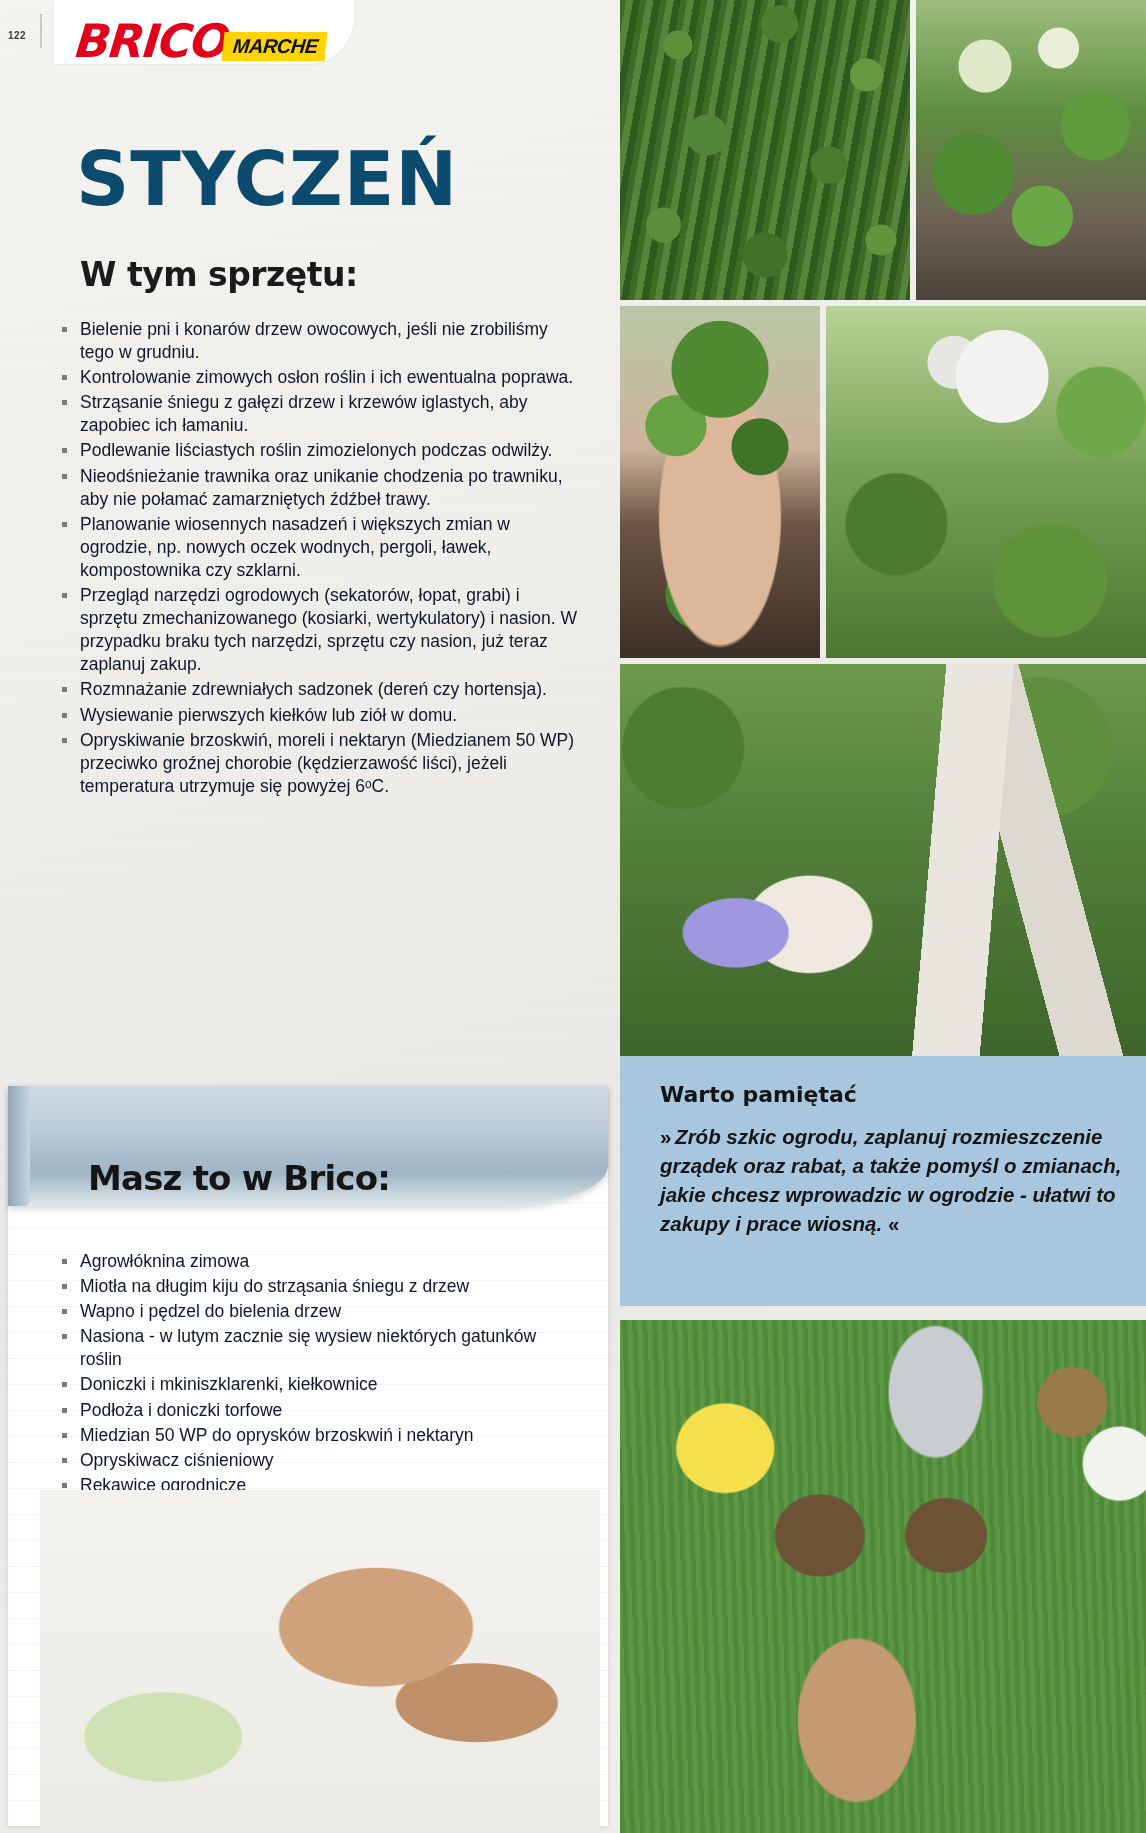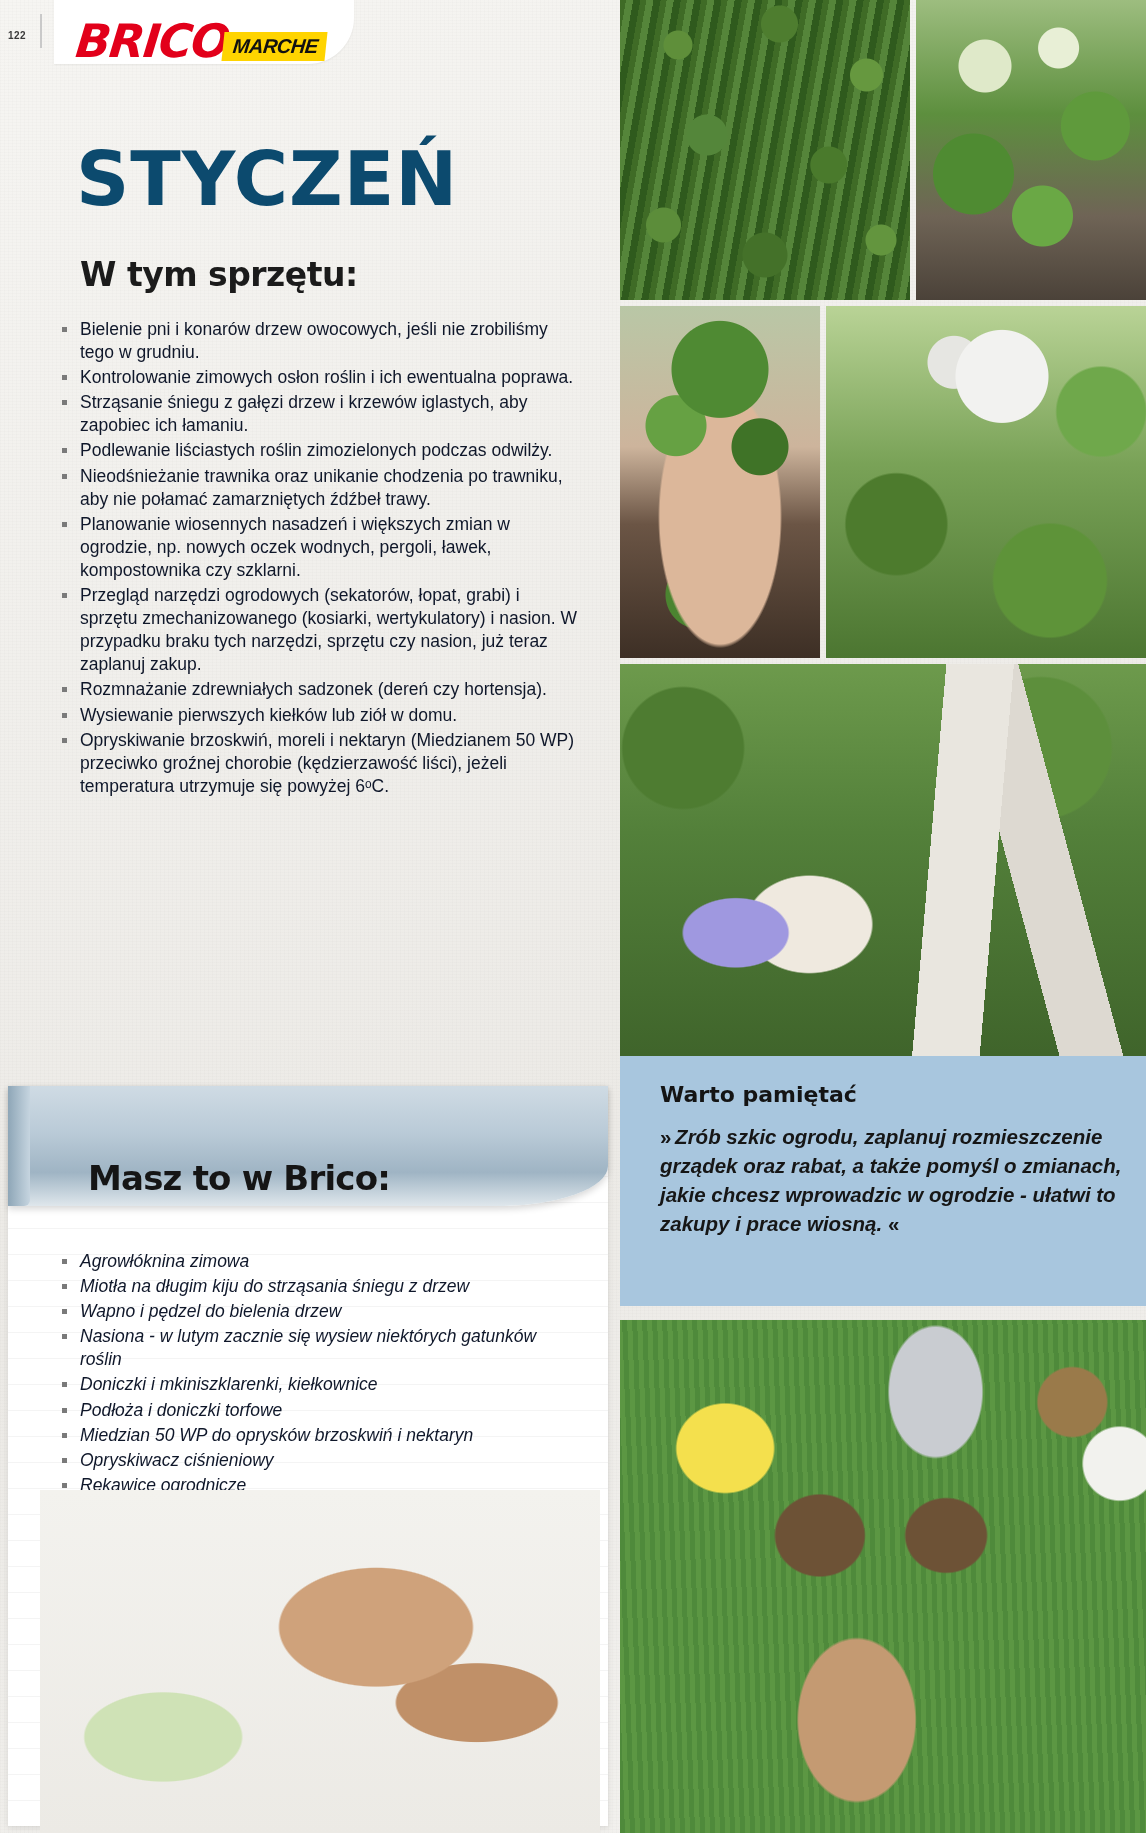--- a/index.html
+++ b/index.html
@@ -180,21 +180,20 @@
     font-weight: bold;
     color: #151515;
     letter-spacing: -0.8px;
     margin-top: 30px;
   }
   .brico-list {
     position: absolute;
     left: 58px;
     top: 1250px;
     width: 500px;
-    font-style: italic;
   }
   .brico-list li {
     font-size: 17.5px;
     line-height: 1.38;
   }
 
   
   .photo {
     position: absolute;
     overflow: hidden;

